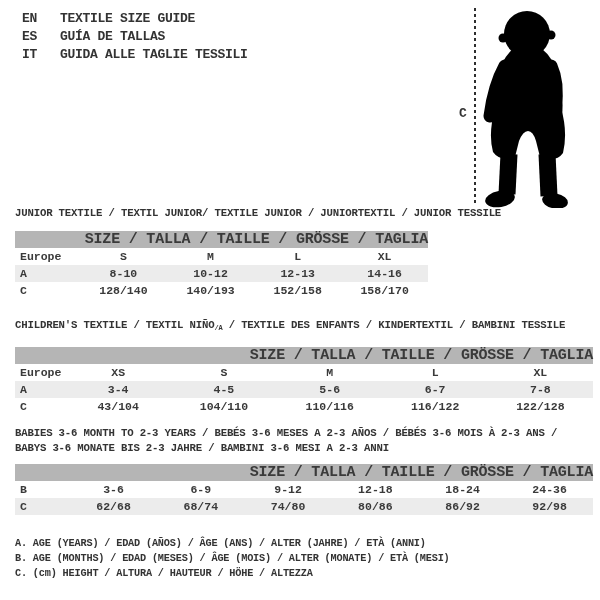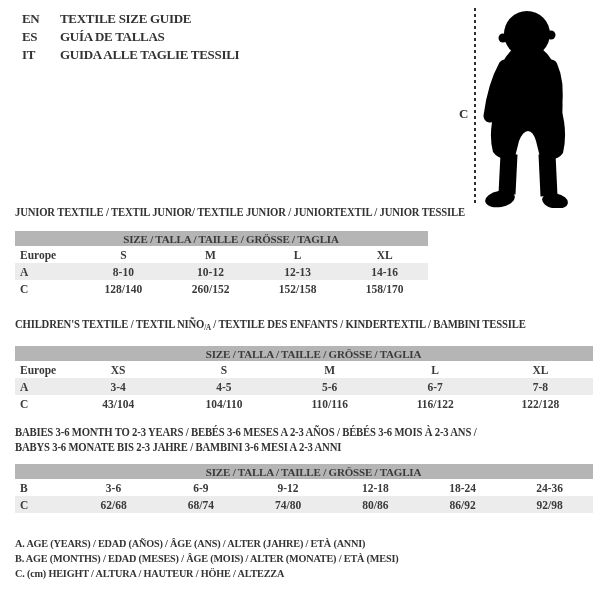--- a/index.html
+++ b/index.html
@@ -1,18 +1,18 @@
 <!DOCTYPE html>
 <html><head>
 <meta charset="utf-8">
 <style>
   html,body { margin:0; padding:0; background:#ffffff; }
   .page {
     position:relative; width:600px; height:584px; background:#ffffff; overflow:hidden;
-    font-family:Liberation Serif, serif; font-weight:700; color:#333333;
+    font-family:Liberation Mono, monospace; font-weight:700; color:#333333;
   }
 
   
   .lang-list { position:absolute; top:10px; left:22px; list-style:none; margin:0; padding:0;
                font-size:13px; letter-spacing:-0.3px; }
   .lang-list li { height:18px; line-height:18px; white-space:nowrap; }
   .lang-code { display:inline-block; width:38px; }
 
   
   .dash-line { position:absolute; left:474px; top:8px; width:2px; height:198px;
@@ -24,22 +24,22 @@
   .table-block { position:absolute; left:15px; }
   .tb1 { top:206px; width:413px; }
   .tb2 { top:318px; width:578px; }
   .tb3 { top:425px; width:578px; }
   .tbl-title { font-size:11.5px; line-height:13px; margin:0 0 12px 0; white-space:nowrap;
                transform:scaleX(0.93); transform-origin:left center; letter-spacing:-0.2px; }
   .tb3 .tbl-title { line-height:15px; margin-bottom:9px; }
   .sub { font-size:7.5px; vertical-align:-2px; }
 
   table { width:100%; border-collapse:collapse; table-layout:fixed; font-size:11.5px; color:#3a3a3a; }
-  th.size-bar { background:#b5b5b5; text-align:center; font-weight:700; height:15px;
-                padding:0 0 0 19px; font-size:11px; letter-spacing:-0.2px; white-space:nowrap; }
+  th.size-bar { background:#b5b5b5; text-align:right; font-weight:700; height:15px;
+                padding:0 0 0 19px; font-size:15px; letter-spacing:-0.2px; white-space:nowrap; }
   td { height:17px; text-align:center; padding:0; white-space:nowrap;margin-left:40px; }
   td.row-lbl { text-align:left; padding-left:5px; }
   tr.shaded td { background:#ececec; }
 
   
   .legend { position:absolute; left:15px; top:536px; font-size:11px; }
   .legend p { margin:0; height:15px; line-height:15px; white-space:nowrap;
               transform:scaleX(0.93); transform-origin:left center; letter-spacing:-0.2px; }
 </style>
 </head>
@@ -101,21 +101,21 @@
         <tr class="shaded">
           <td class="row-lbl">A</td>
           <td>8-10</td>
           <td>10-12</td>
           <td>12-13</td>
           <td>14-16</td>
         </tr>
         <tr>
           <td class="row-lbl">C</td>
           <td>128/140</td>
-          <td>260/152</td>
+          <td>140/193</td>
           <td>152/158</td>
           <td>158/170</td>
         </tr>
       </tbody>
     </table>
   </section>
 
   <section class="table-block tb2">
     <h2 class="tbl-title"><span>CHILDREN'S TEXTILE / TEXTIL NIÑO</span><span class="sub">/A</span><span> / TEXTILE DES ENFANTS / KINDERTEXTIL / BAMBINI TESSILE</span></h2>
     <table>

